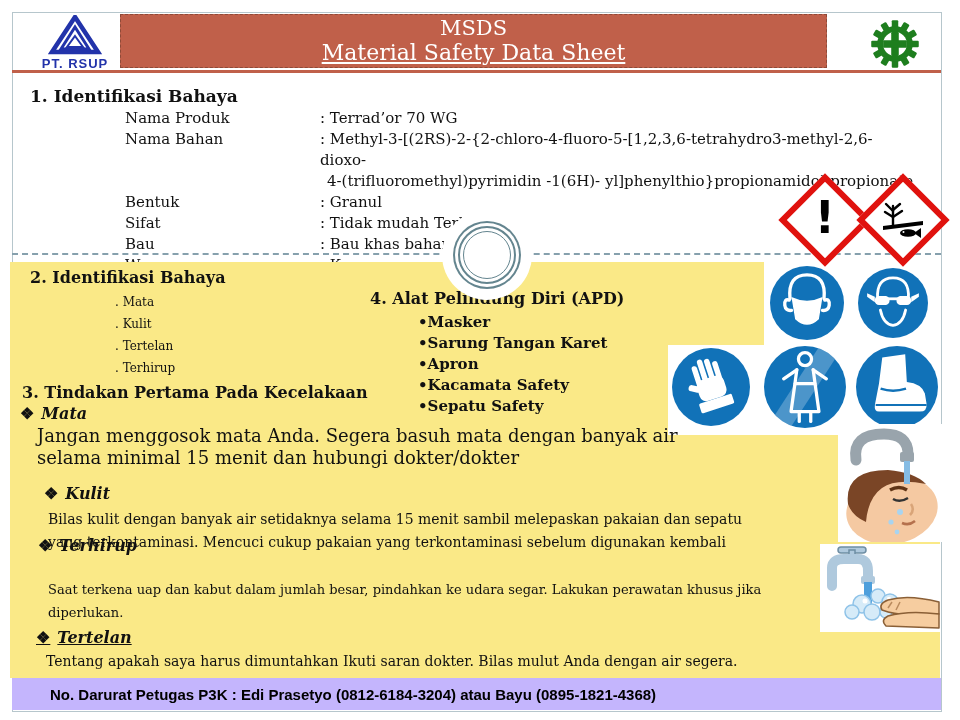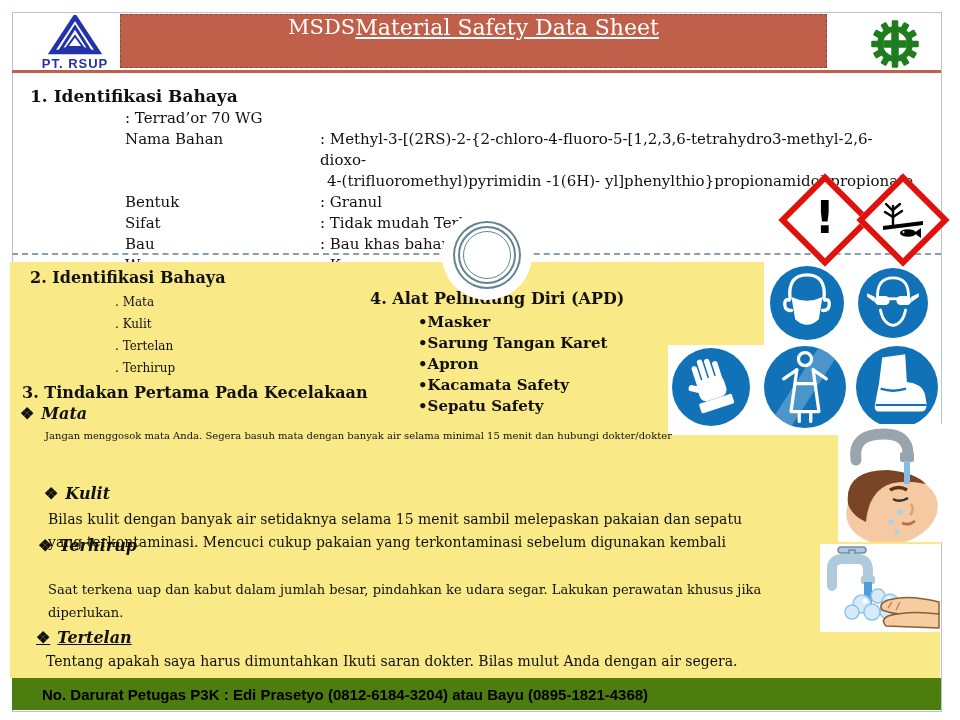--- a/index.html
+++ b/index.html
@@ -11,21 +11,21 @@
 
   
   .frame { left:12px; top:12px; width:928px; height:698px; border:1px solid #b6c6cc; background:#fff; }
   .header-rule { left:12px; top:70px; width:929px; height:3px; background:#C0604A; z-index:4; }
 
   
   .logo-box { left:30px; top:15px; width:90px; height:56px; text-align:center; z-index:5; }
   .title-bar {
     left:120px; top:14px; width:705px; height:52px; background:#C0604A;
     border:1px dashed #8e4a38; z-index:3; color:#fff; text-align:center;
-    display:flex; flex-direction:row; justify-content:center;
+    display:flex; flex-direction:column; justify-content:center;
   }
   .title-l1 { font-size:21px; line-height:24px; }
   .title-l2 { font-size:22px; line-height:26px; text-decoration:underline; }
   .gear-box { left:864px; top:17px; width:62px; height:54px; z-index:5; }
 
   
   .s1-heading { left:30px; top:86px; font-size:17px; font-weight:bold; }
   .s1-rows { left:125px; top:108px; width:790px; font-size:15px; }
   .s1-row { display:grid; grid-template-columns:195px auto; line-height:21px; }
   .s1-cont { padding-left:7px; line-height:21px; }
@@ -52,21 +52,21 @@
 
   .s2-heading { left:30px; top:268px; font-size:16px; font-weight:bold; z-index:3; }
   .s2-items { left:115px; top:291px; font-size:12px; line-height:22px; z-index:3; }
   .s4-heading { left:370px; top:289px; font-size:16px; font-weight:bold; z-index:3; }
   .s4-items { left:418px; top:312px; font-size:15px; line-height:21px; z-index:3;font-weight:bold; }
 
   .s3-heading { left:22px; top:383px; font-size:16px; font-weight:bold; z-index:3; }
   .s3-title { font-size:16px; font-weight:bold; font-style:italic; z-index:3; }
   .s3-title .blt { font-style:normal; margin-right:7px; }
   .s3-text { z-index:3; }
-  .e1t { left:20px; top:404px; } .e1x { left:45px; top:425px; width:648px; font-size:10px; line-height:22px; }
+  .e1t { left:20px; top:404px; } .e1x { left:37px; top:425px; width:648px; font-size:18px; line-height:22px; }
   .e2t { left:36px; top:484px;margin-left:8px; } .e2x { left:48px; top:508px; width:706px; font-size:14px; line-height:23px; }
   .e3t { left:38px; top:536px; } .e3x { left:48px; top:578px; width:788px; font-size:13px; line-height:23px; }
   .e4t { left:36px; top:628px;text-decoration:underline; } .e4x { left:46px; top:650px; width:740px; font-size:14px; line-height:22px; }
 
   
   .white-a { left:764px; top:262px; width:177px; height:84px; background:#fff; z-index:2; }
   .white-b { left:668px; top:345px; width:273px; height:90px; background:#fff; z-index:2; }
   .ppe { border-radius:50%; background:#1172B8; z-index:3; overflow:hidden; }
   .ppe svg { display:block; }
   .ppe-mask   { left:770px; top:266px; width:74px; height:74px; }
@@ -76,23 +76,23 @@
   .ppe-boots  { left:856px; top:346px; width:82px; height:82px; }
   .ppe-apron::after { content:""; position:absolute; left:38%; top:-12%; width:24%; height:124%;
                       background:rgba(255,255,255,0.25); transform:rotate(33deg); }
 
   
   .eyewash { left:838px; top:424px; width:104px; height:118px; background:#fff; z-index:3; }
   .handwash { left:820px; top:544px; width:120px; height:88px; background:#fff; z-index:3; }
 
   
   .footer {
-    left:12px; top:678px; width:929px; height:32px; background:#4d7c0f; z-index:5;
+    left:12px; top:678px; width:929px; height:32px; background:#c4b5fd; z-index:5;
     font-family:"Liberation Sans", sans-serif; font-weight:bold; font-size:15px;
-    color:#000; display:flex; align-items:center; padding-left:30px; box-sizing:border-box;
+    color:#000; display:flex; align-items:center; padding-left:38px; box-sizing:border-box;
   }
 </style>
 </head>
 <body>
 
 <div class="abs frame"></div>
 
 <div class="abs logo-box">
   <svg width="90" height="56" viewBox="0 0 90 56">
     <polygon points="45,2 68,37 22,37" fill="none" stroke="#2233AA" stroke-width="4.5"></polygon>
@@ -128,20 +128,21 @@
     <rect x="43" y="28" width="14" height="44" rx="2" fill="#1E7E1E"></rect>
     <rect x="28" y="43" width="44" height="14" rx="2" fill="#1E7E1E"></rect>
   </svg>
 </div>
 
 <div class="abs header-rule"></div>
 
 <div class="abs s1-heading">1. Identifikasi Bahaya</div>
 <div class="abs s1-rows">
   <div class="s1-row">
+    <span>Nama Produk</span>
     <span>: Terrad’or 70 WG</span>
   </div>
   <div class="s1-row">
     <span>Nama Bahan</span>
     <span>
       <span>: Methyl-3-[(2RS)-2-{2-chloro-4-fluoro-5-[1,2,3,6-tetrahydro3-methyl-2,6-dioxo-</span>
       <div class="s1-cont">4-(trifluoromethyl)pyrimidin -1(6H)- yl]phenylthio}propionamido] propionate</div>
     </span>
   </div>
   <div class="s1-row">

